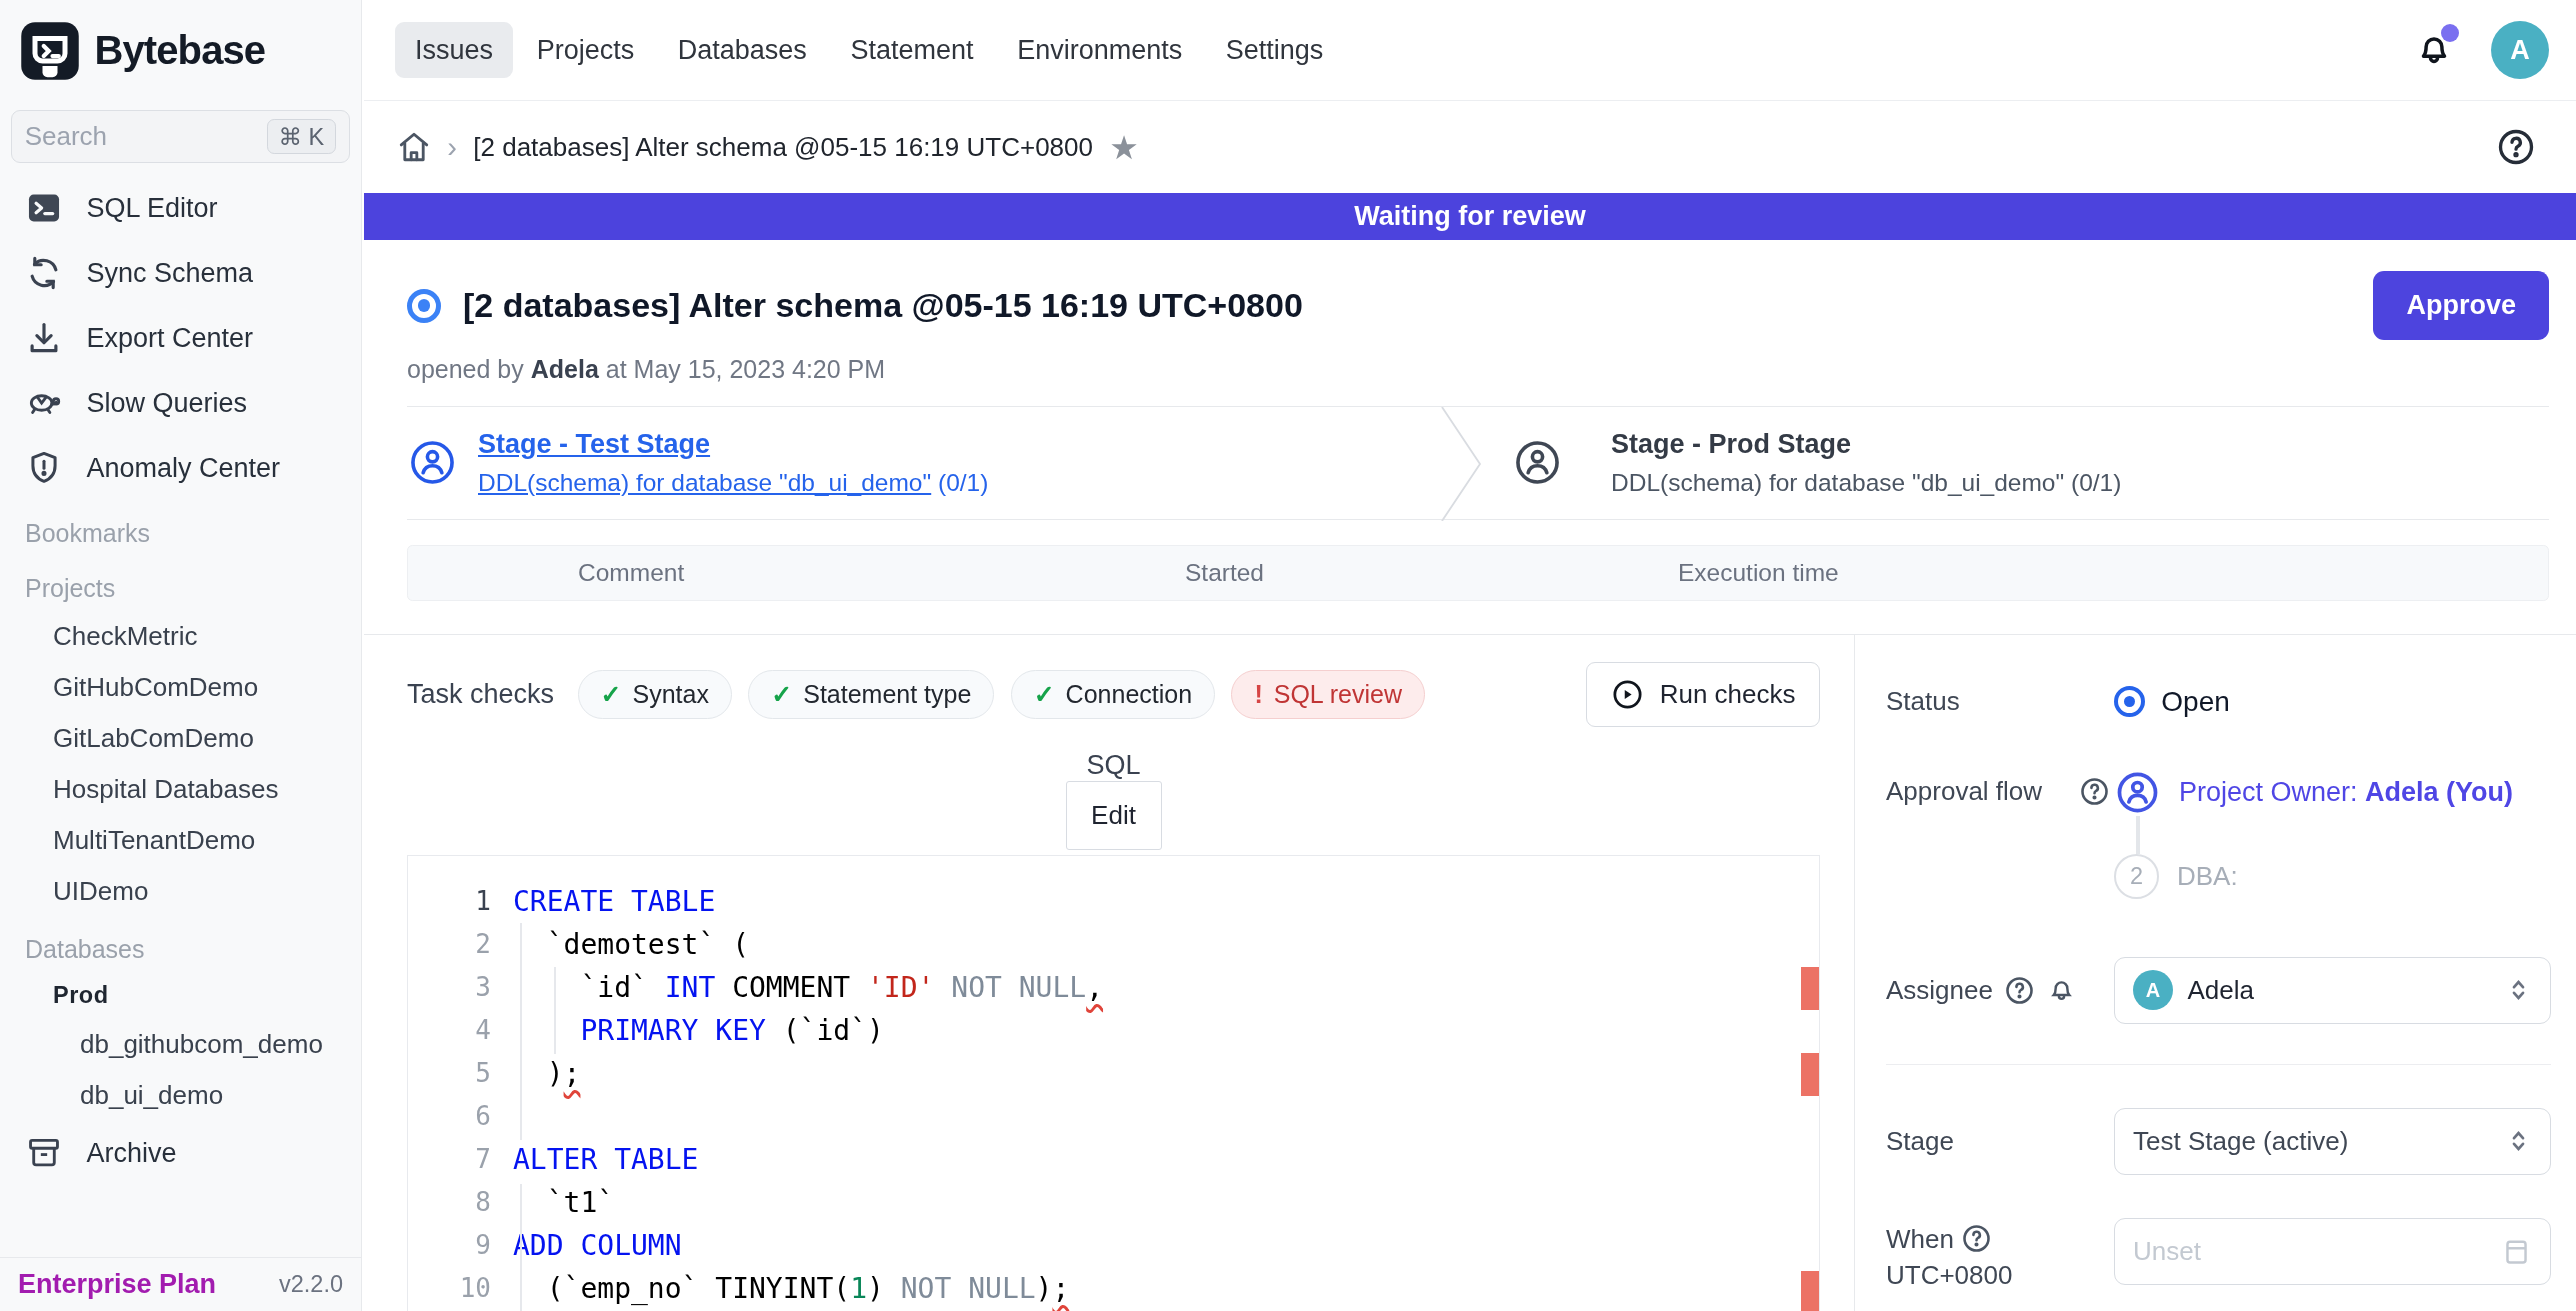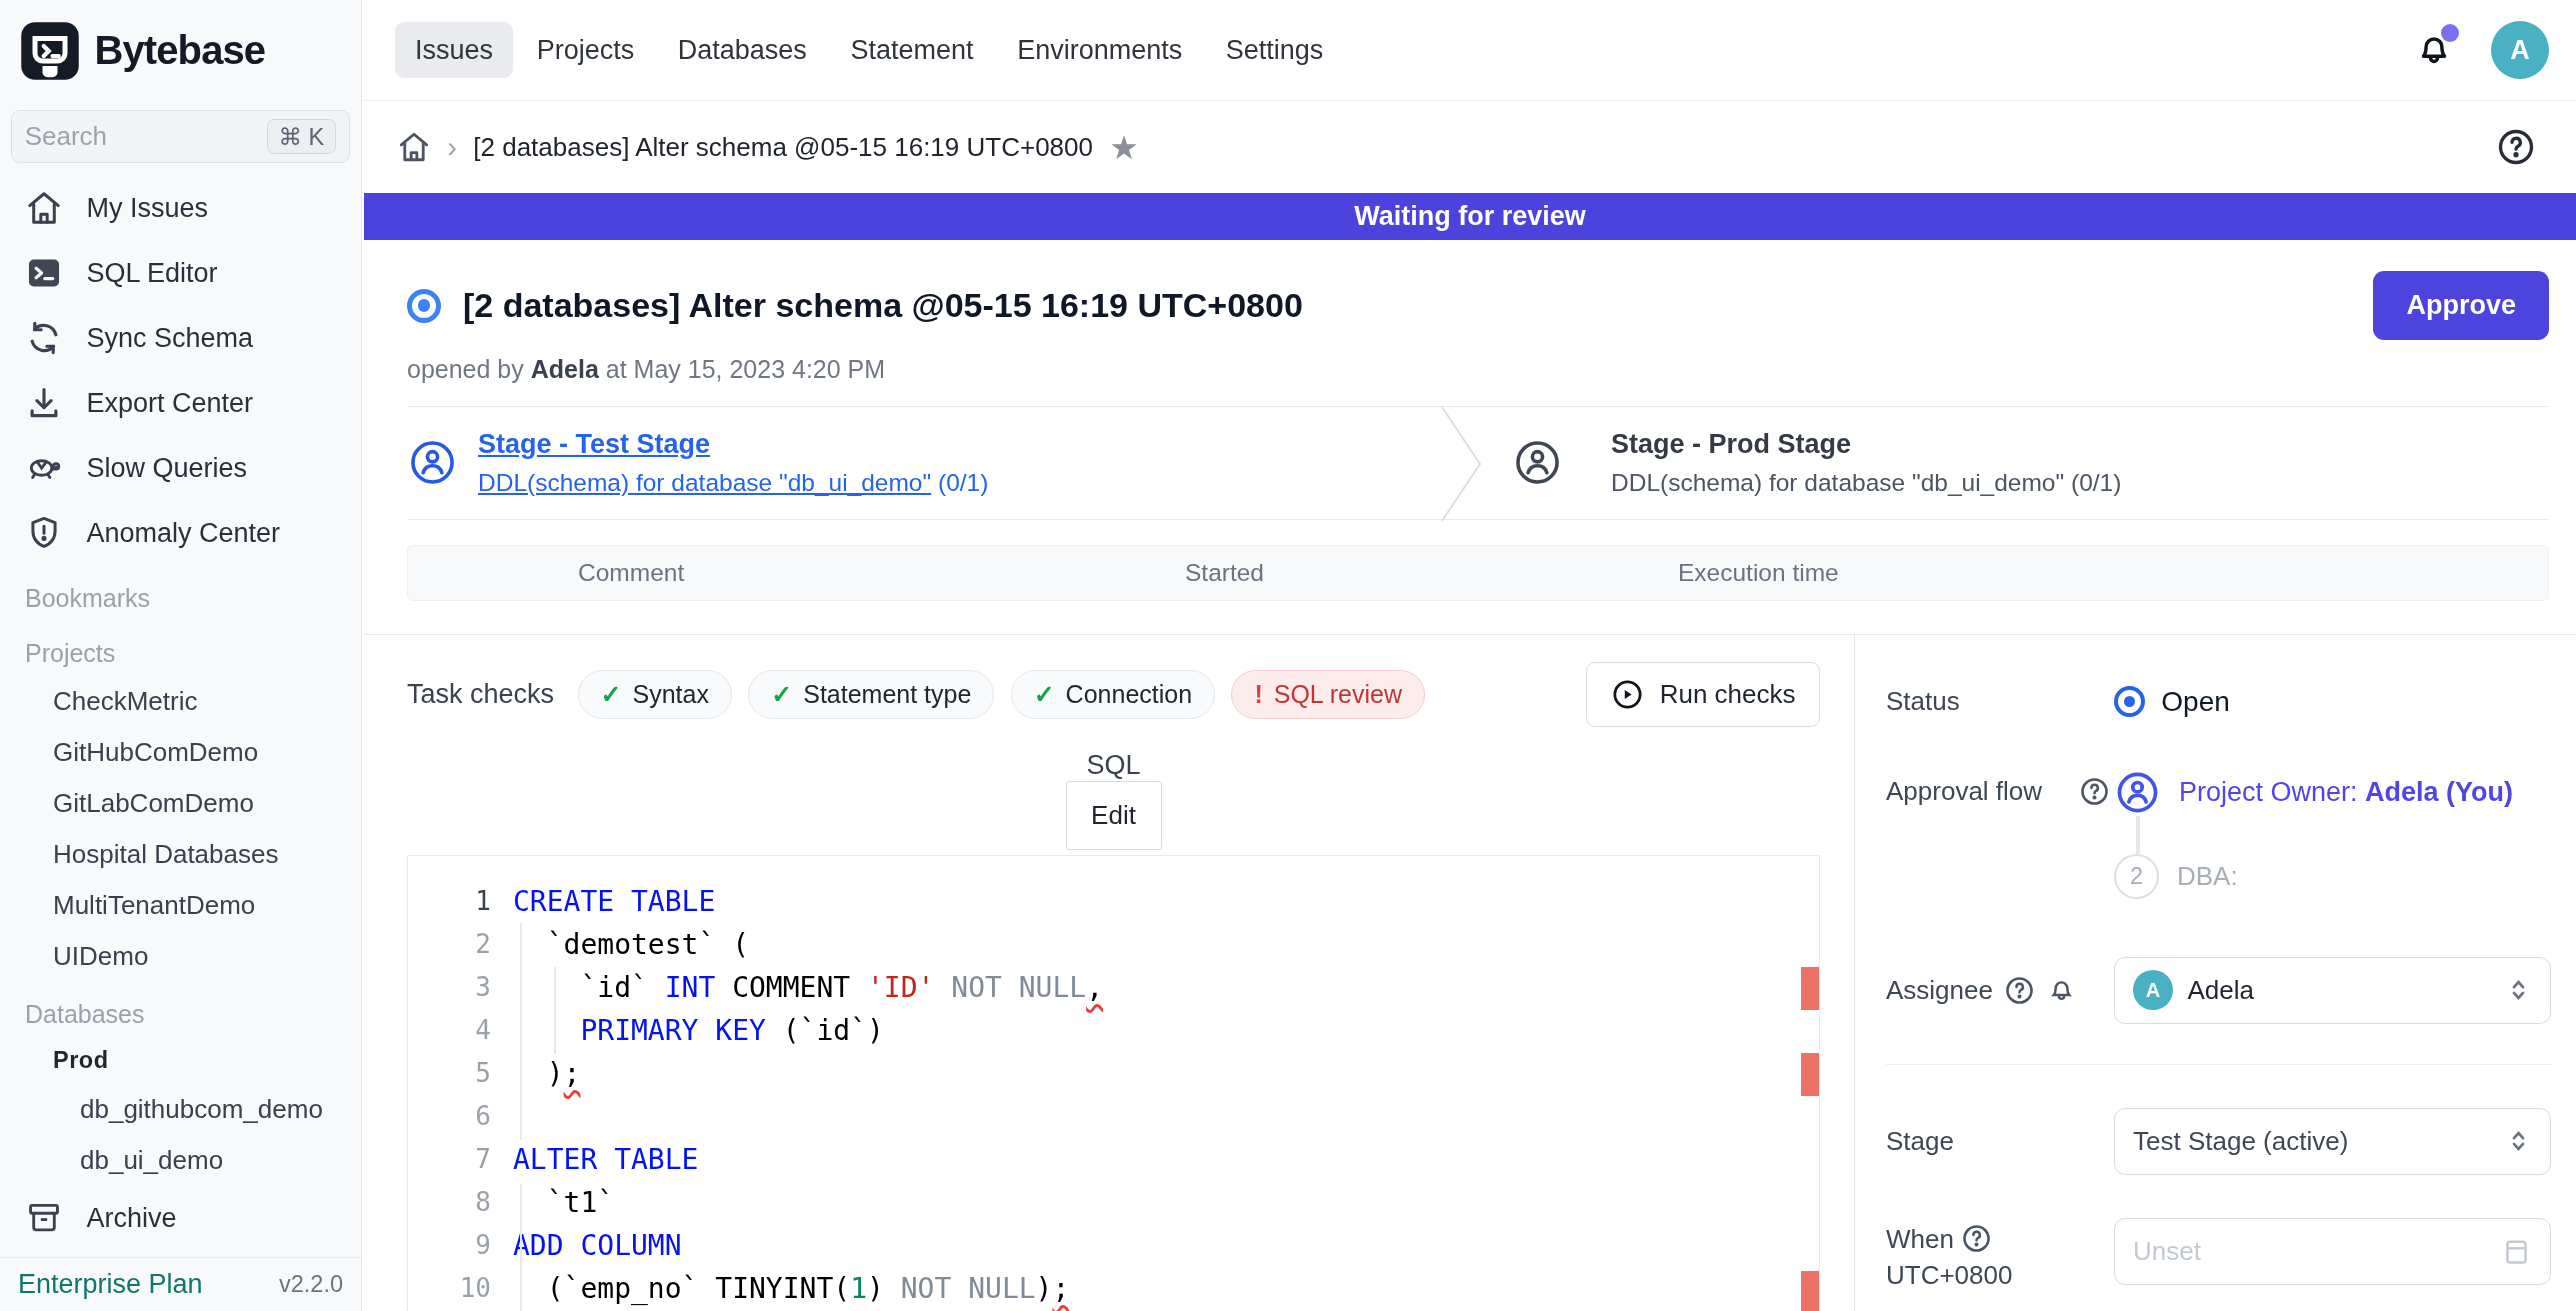--- a/index.html
+++ b/index.html
@@ -24,21 +24,21 @@
   .ssec { padding:0 25px; height:45px; display:flex; align-items:center;
     font-size:25px; color:#9aa1ab; margin-top:10px; }
   .sproj { height:51px; display:flex; align-items:center; padding:0 25px 0 53px;
     font-size:26px; color:#39414d; cursor:pointer; }
   .senv { height:47px; display:flex; align-items:center; padding:0 25px 0 53px;
     font-size:23.5px; font-weight:700; color:#1f2630; letter-spacing:0.5px; }
   .sdb { height:51px; display:flex; align-items:center; padding:0 25px 0 80px;
     font-size:26px; color:#39414d; cursor:pointer; }
   .plan-row { position:absolute; left:0; right:0; bottom:0; height:54px;
     border-top:1.8px solid #e7e9ec; display:flex; align-items:center; padding:0 18px; }
-  .plan-name { font-size:27px; font-weight:400; color:#0f766e; }
+  .plan-name { font-size:27px; font-weight:700; color:#a21caf; }
   .plan-ver { margin-left:auto; font-size:23.5px; color:#6b7280; }
 
   
   .main { position:absolute; left:364px; top:0; right:0; bottom:0; }
   .topbar { height:101px; border-bottom:1.8px solid #eceef1; display:flex;
     align-items:center; padding:0 27px 0 31px; }
   .navitem { padding:12.7px 20px; font-size:27px; color:#30353d; border-radius:9px;
     cursor:pointer; margin-right:3.6px; }
   .navitem.active { background:#e9ebee; }
   .topbar-right { margin-left:auto; display:flex; align-items:center; gap:36px; }
@@ -174,30 +174,20 @@
     </svg>
     <span class="logo-text">Bytebase</span>
   </div>
   <div class="search-box">
     <span class="ph">Search</span>
     <span class="kbd">⌘ K</span>
   </div>
   <nav>
       <div class="snav-item">
         <span class="sic">
-          <svg viewBox="0 0 24 24" fill="none" stroke="currentColor" stroke-width="1.9" stroke-linecap="round" stroke-linejoin="round" width="38" height="38">
-            <path d="M3 10.5 12 3l9 7.5"></path>
-            <path d="M5.5 9.2V21h13V9.2"></path>
-            <path d="M10 21v-5h4v5"></path>
-          </svg>
-        </span>
-        <span>My Issues</span>
-      </div>
-      <div class="snav-item">
-        <span class="sic">
           <svg viewBox="0 0 24 24" width="38" height="38">
             <rect x="2.5" y="3.5" width="19" height="17" rx="3" fill="#3f4754"></rect>
             <path d="M7 9l3.5 3L7 15" stroke="#f8f9fa" stroke-width="2" fill="none" stroke-linecap="round" stroke-linejoin="round"></path>
             <path d="M12.5 15.5h5" stroke="#f8f9fa" stroke-width="2" stroke-linecap="round"></path>
           </svg>
         </span>
         <span>SQL Editor</span>
       </div>
       <div class="snav-item">
         <span class="sic">

